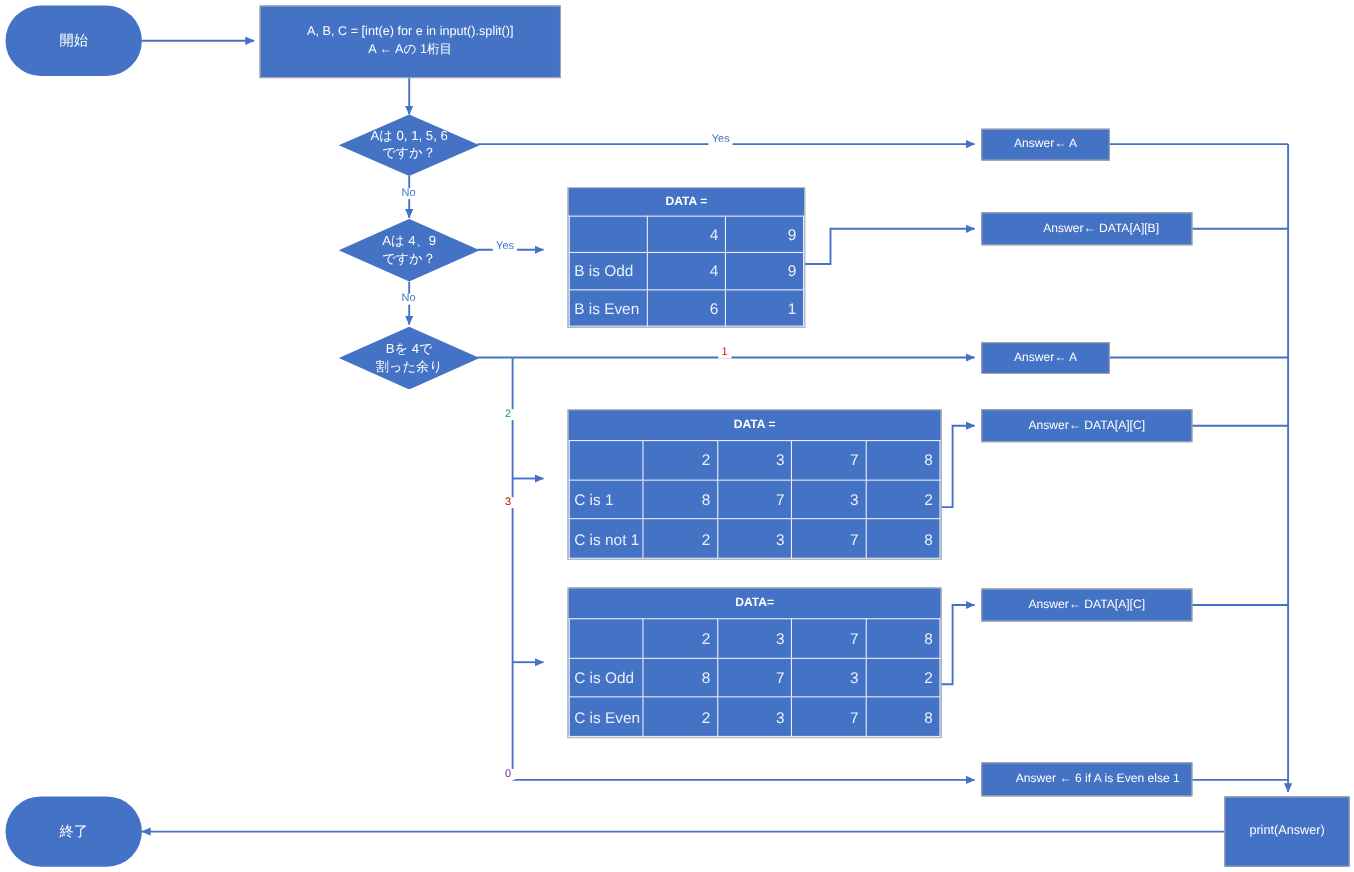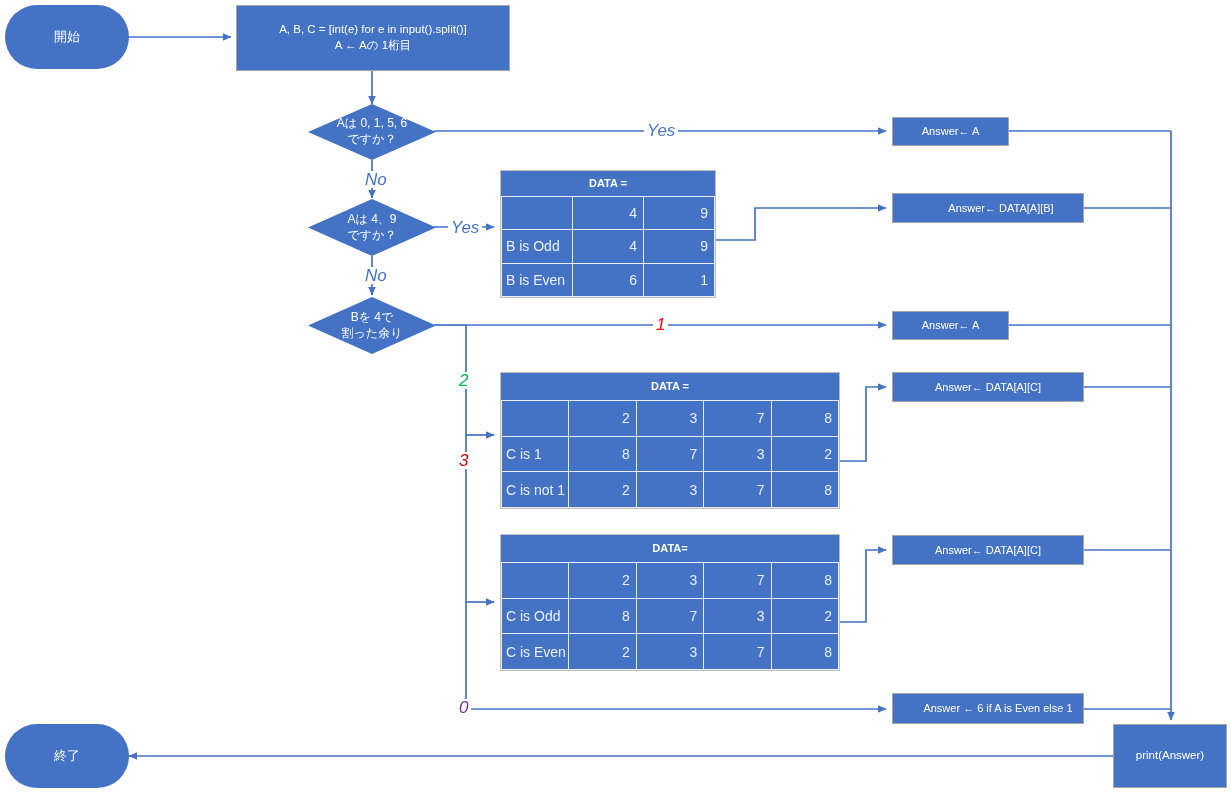--- a/index.html
+++ b/index.html
@@ -66,20 +66,21 @@
 
   
   .dtable {
     position: absolute;
     box-sizing: border-box;
     border: 1px solid #BFBFBF;
     border-collapse: collapse;
     background: #4472C4;
     color: #ffffff;
     font-size: 13px;
+    margin-left: 16px;
   }
   .dtable table {
     width: 100%;
     height: 100%;
     border-collapse: collapse;
     table-layout: fixed;
   }
   .dtable th {
     font-weight: bold;
     font-size: 11px;
@@ -97,27 +98,26 @@
   .dtable td.rowlabel {
     text-align: left;
     padding-left: 4px;
     padding-right: 0;
   }
   .dtable td.blank { }
 
   
   .elabel {
     position: absolute;
-    font-size: 17px;
+    font-size: 10px;
     font-family: "Liberation Sans", sans-serif;
     background: #ffffff;
     padding: 0 3px;
     line-height: 1;
     white-space: nowrap;
-    font-style: italic;
   }
   .lbl-blue { color: #4472C4; }
   .lbl-red { color: #FF0000; }
   .lbl-green { color: #00B050; }
   .lbl-darkred { color: #C00000; }
   .lbl-purple { color: #7030A0; }
 </style>
 </head>
 <body>
 

